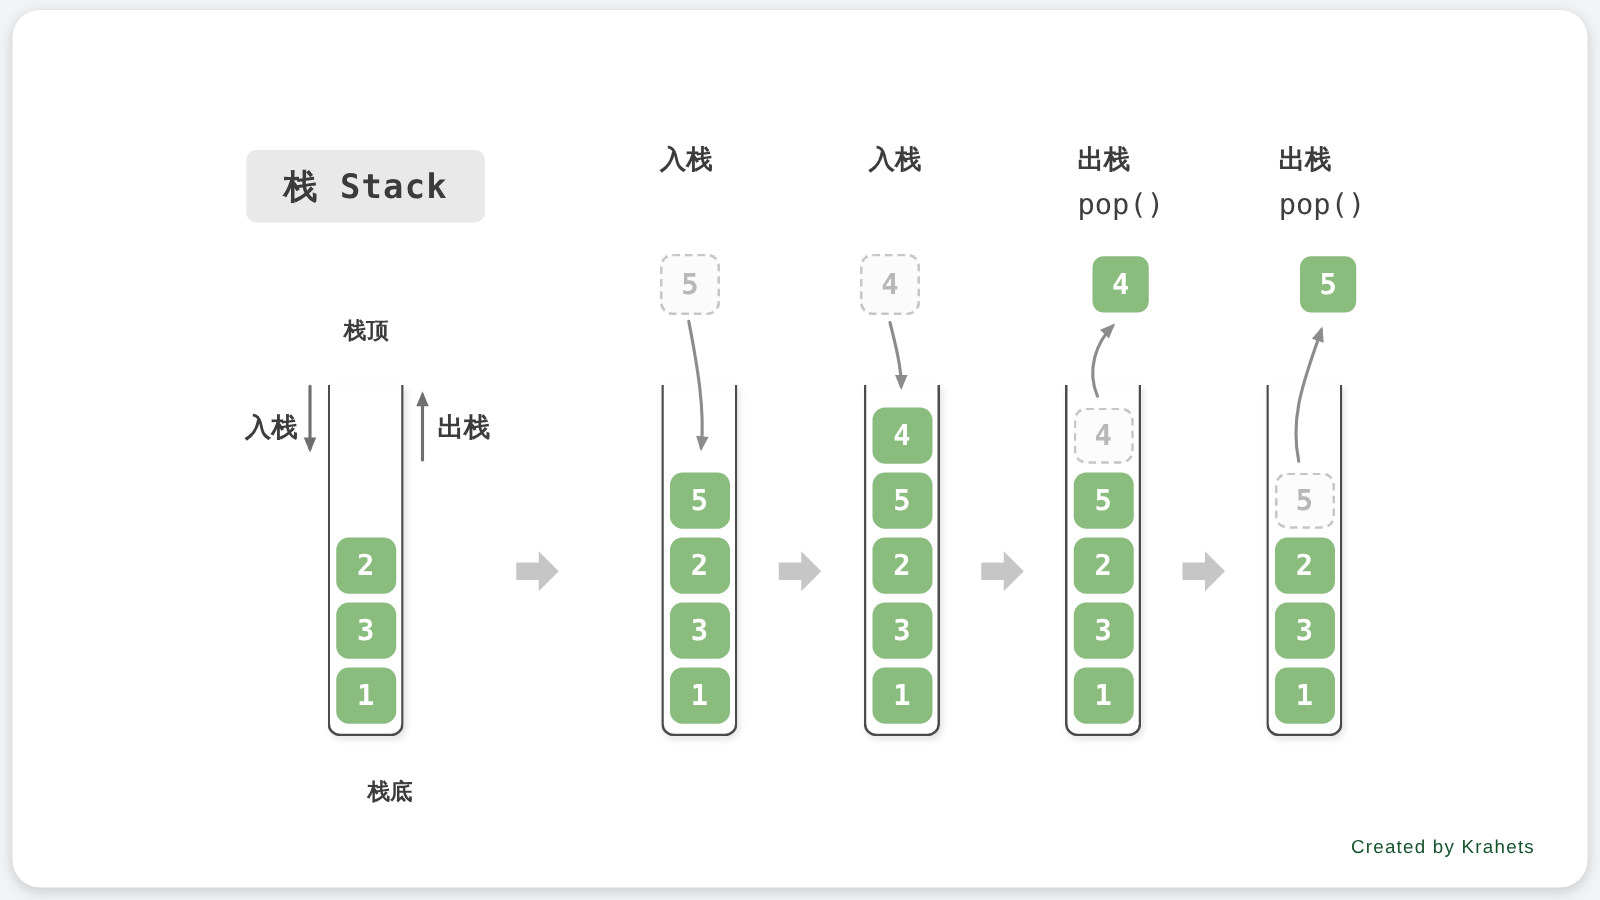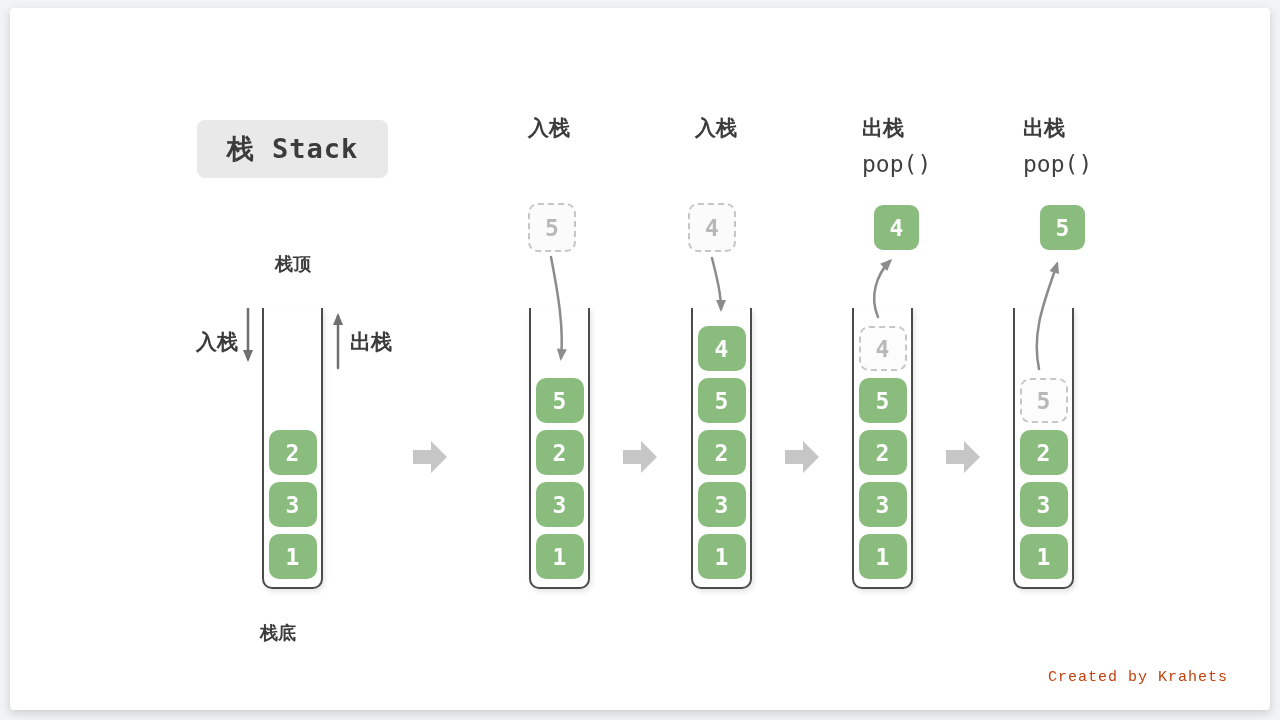--- a/index.html
+++ b/index.html
@@ -5,21 +5,21 @@
   * { margin:0; padding:0; box-sizing:border-box; }
   html,body { width:1280px; height:720px; }
   body {
     background:#f2f3f4;
     font-family:"Liberation Sans", sans-serif;
     position:relative;
     overflow:hidden;
   }
   .card {
     position:absolute; left:10px; top:8px; width:1260px; height:702px;
-    background:#ffffff; border-radius:4px;
+    background:#ffffff; border-radius:22px;
     box-shadow:0 3px 10px rgba(0,0,0,0.16);
   }
   .abs { position:absolute; }
 
   
   .title-box {
     left:187px; top:112px; width:191px; height:58px;
     background:#e9e9e9; border-radius:8px;
     display:flex; align-items:center; justify-content:center;
     font-family:"DejaVu Sans Mono", monospace;
@@ -77,28 +77,28 @@
     width:45px; height:45px; background:#8abc7e; color:#ffffff; border-radius:9px;
   }
   .fb1 { left:518px; top:195px; }
   .fb2 { left:678px; top:195px; }
   .fb3 { left:864px; top:197px; }
   .fb4 { left:1030px; top:197px; }
 
   
   .cn-label { font-size:18px; font-weight:700; color:#3c3c3c; }
   .lbl-top    { left:242px; top:244px; width:82px; text-align:center; }
-  .lbl-bottom { left:250px; top:613px; width:82px; text-align:left; }
+  .lbl-bottom { left:238px; top:613px; width:82px; text-align:right; }
   .lbl-push   { left:172px; top:320px; width:56px; text-align:right; font-size:21px; }
   .lbl-pop    { left:340px; top:320px; width:56px; text-align:left;  font-size:21px; }
 
   .watermark {
     right:42px; bottom:24px;
-    font-family:Liberation Mono, monospace;
-    font-size:15px; letter-spacing:1px; color:#c2410c;
+    font-family:Liberation Sans, sans-serif;
+    font-size:15px; letter-spacing:1px; color:#14532d;
   }
 
   svg.overlay { position:absolute; left:0; top:0; width:1280px; height:720px; pointer-events:none; }
   .curve { fill:none; stroke:#8c8c8c; stroke-width:2.5; stroke-linecap:round; }
   .vline { fill:none; stroke:#6f6f6f; stroke-width:2.5; stroke-linecap:round; }
   .bigarrow { fill:#c6c6c6; }
 </style>
 </head>
 <body>
 

